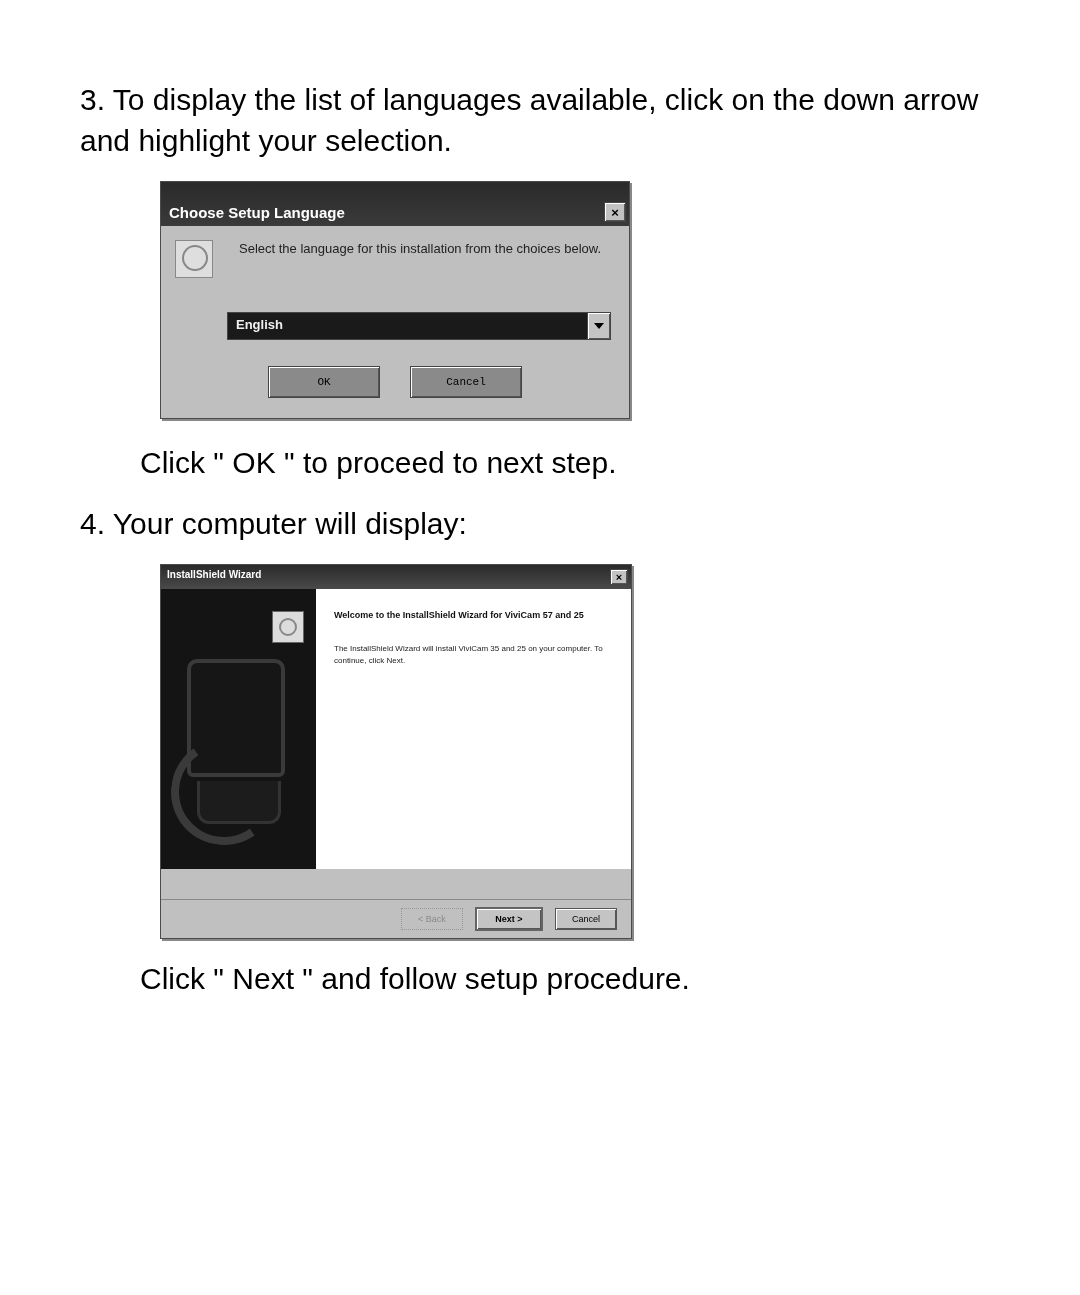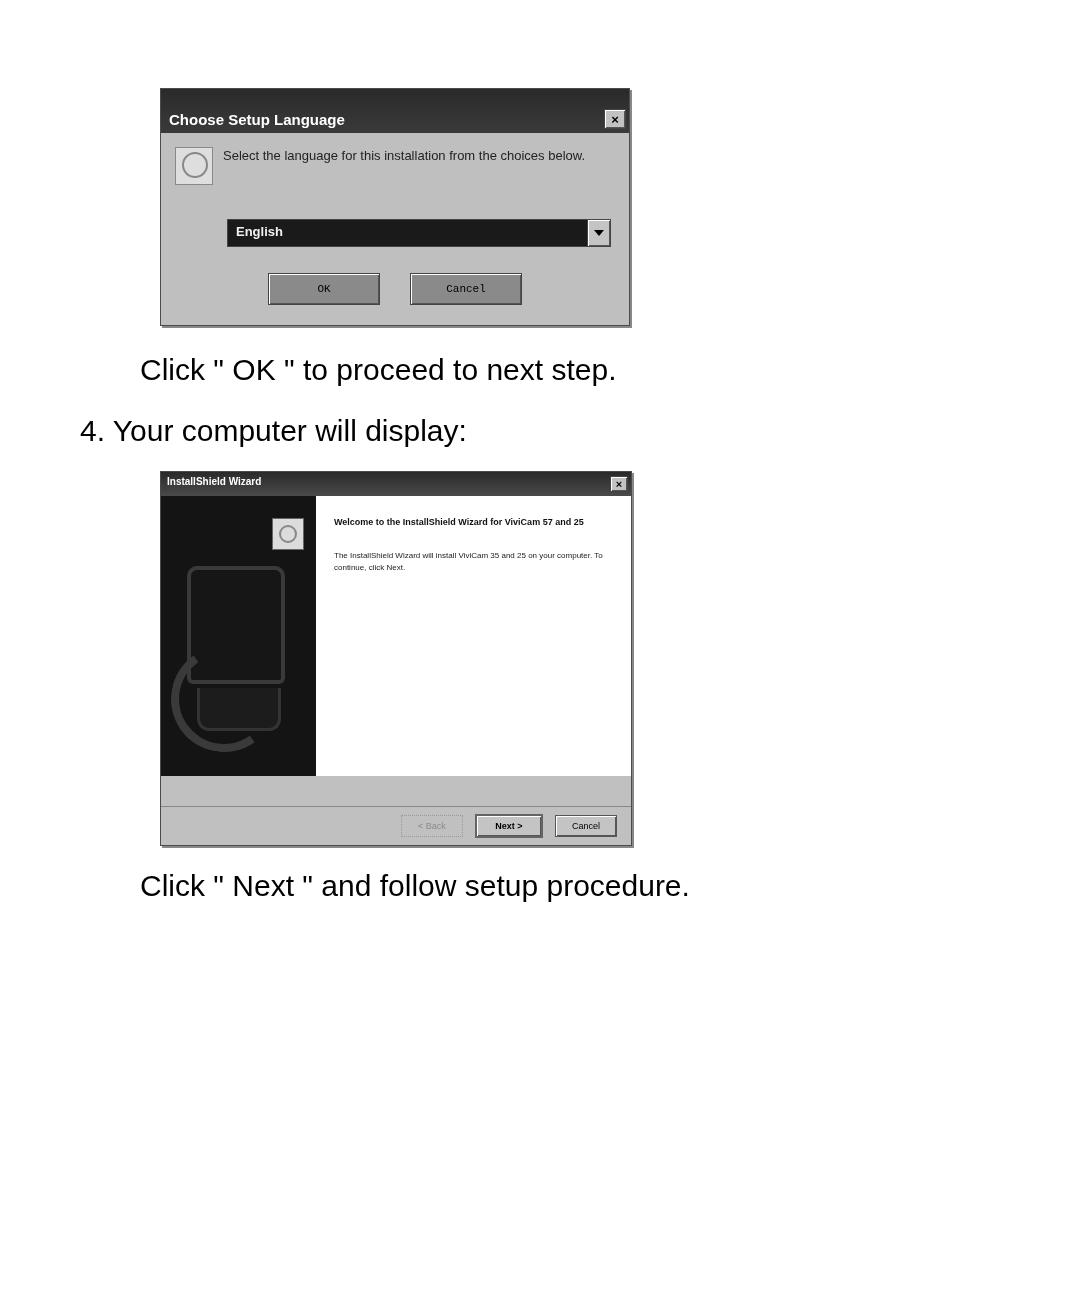--- a/index.html
+++ b/index.html
@@ -48,21 +48,21 @@
     width: 20px; height: 18px;
     background: #c2c2c2;
     border: 1px solid #444;
     display: flex; align-items: center; justify-content: center;
     font-size: 13px; font-weight: bold; color: #000;
     box-shadow: inset 1px 1px 0 #fff, inset -1px -1px 0 #555;
   }
   .dlg1-body {
     display: flex;
     padding: 14px 16px 10px 14px;
-    gap: 10px;
+    gap: 26px;
   }
   .dlg1-icon {
     width: 36px; height: 36px; flex: 0 0 36px;
     background: #dedede;
     border: 1px solid #888;
     position: relative;
     overflow: hidden;
   }
   .dlg1-icon::before {
     content: "";
@@ -235,20 +235,21 @@
   }
 
   
   .bottom-space { height: 360px; }
 </style>
 </head>
 <body>
 
 <div class="page">
 
+  <p class="instruction">3. To display the list of languages available, click on the down arrow and highlight your selection.</p>
 
   <div class="dlg1">
     <div class="dlg1-titlebar">
       <span>Choose Setup Language</span>
       <span class="spacer"></span>
       <div class="close-box">
         <span>×</span>
       </div>
     </div>
     <div class="dlg1-body">

